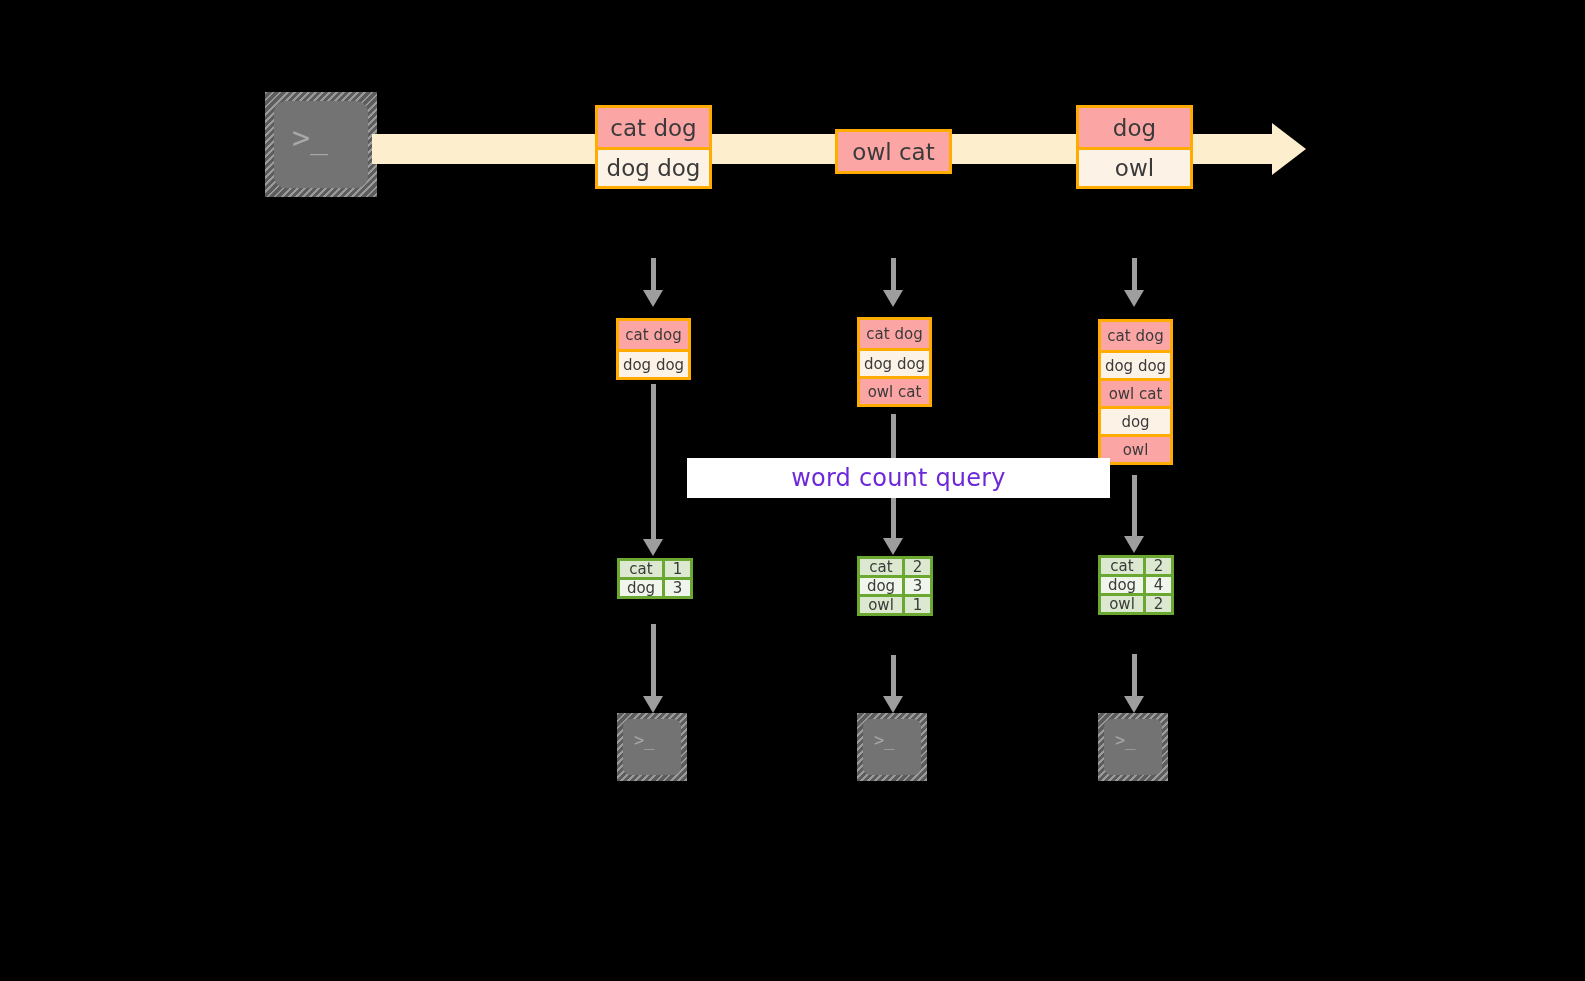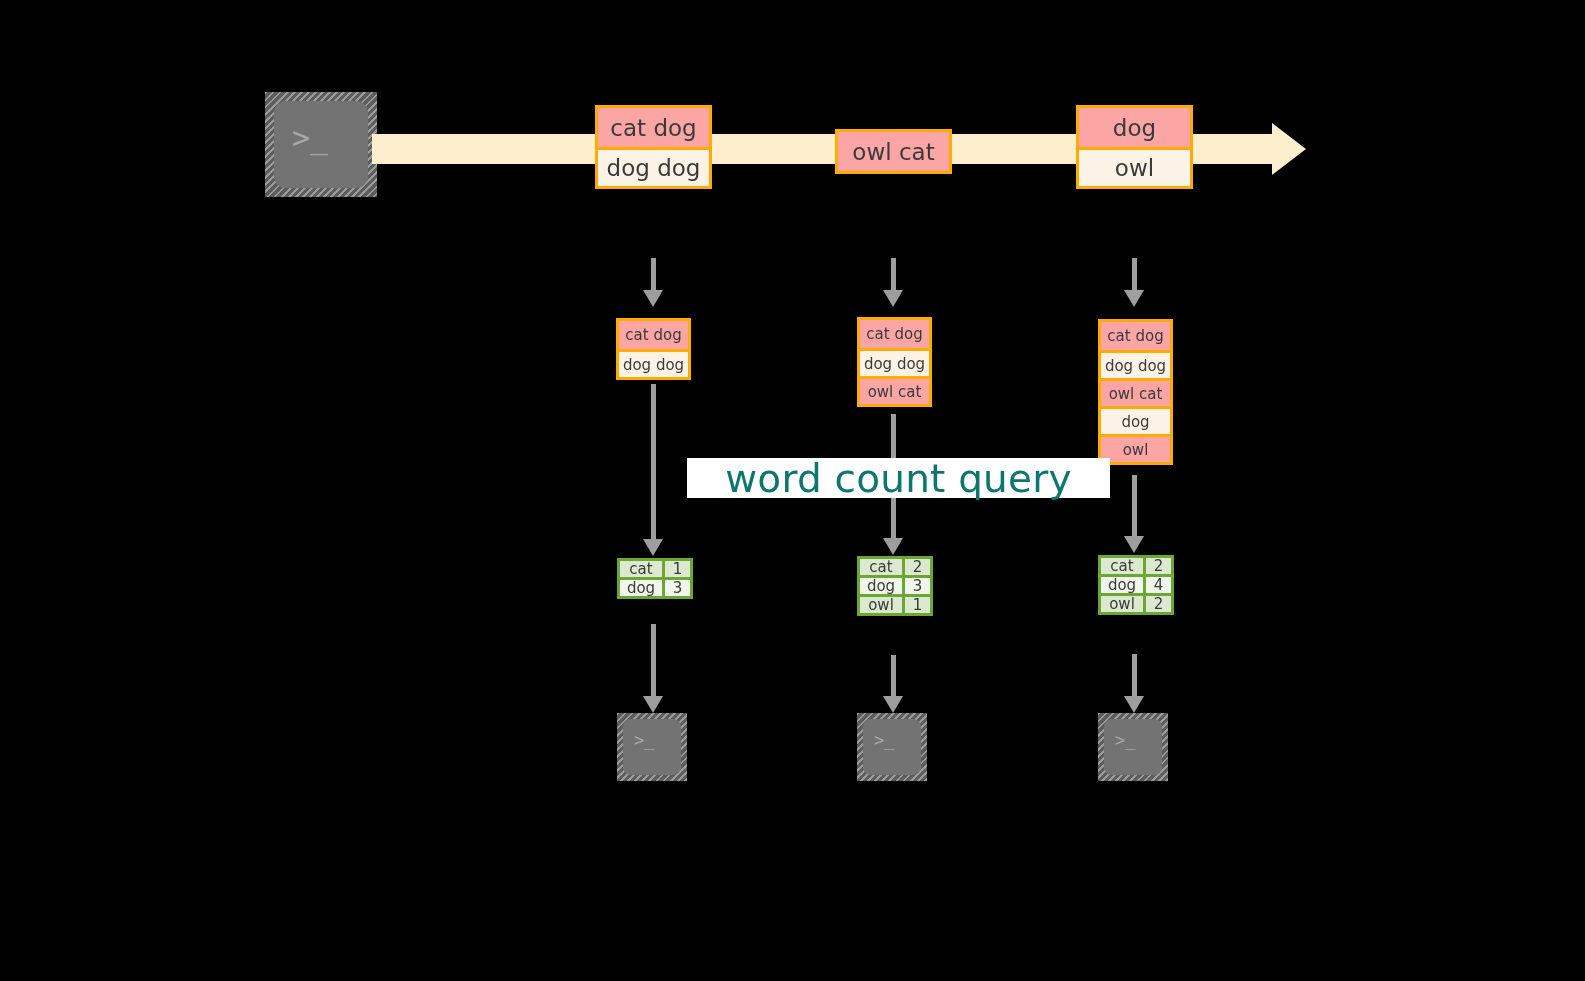--- a/index.html
+++ b/index.html
@@ -152,22 +152,22 @@
     border-top: 17px solid #9e9e9e;
   }
 
   
   .query-label {
     position: absolute;
     background: #ffffff;
     display: flex;
     align-items: center;
     justify-content: center;
-    color: #0f766e;
-    font-size: 39px;
+    color: #6d28d9;
+    font-size: 24px;
     letter-spacing: 0.2px;
   }
 </style>
 </head>
 <body>
 
 <div class="stage">
 
   <div class="term term-big" style="left:265px; top:92px; width:112px; height:105px;">
     <div class="screen">

